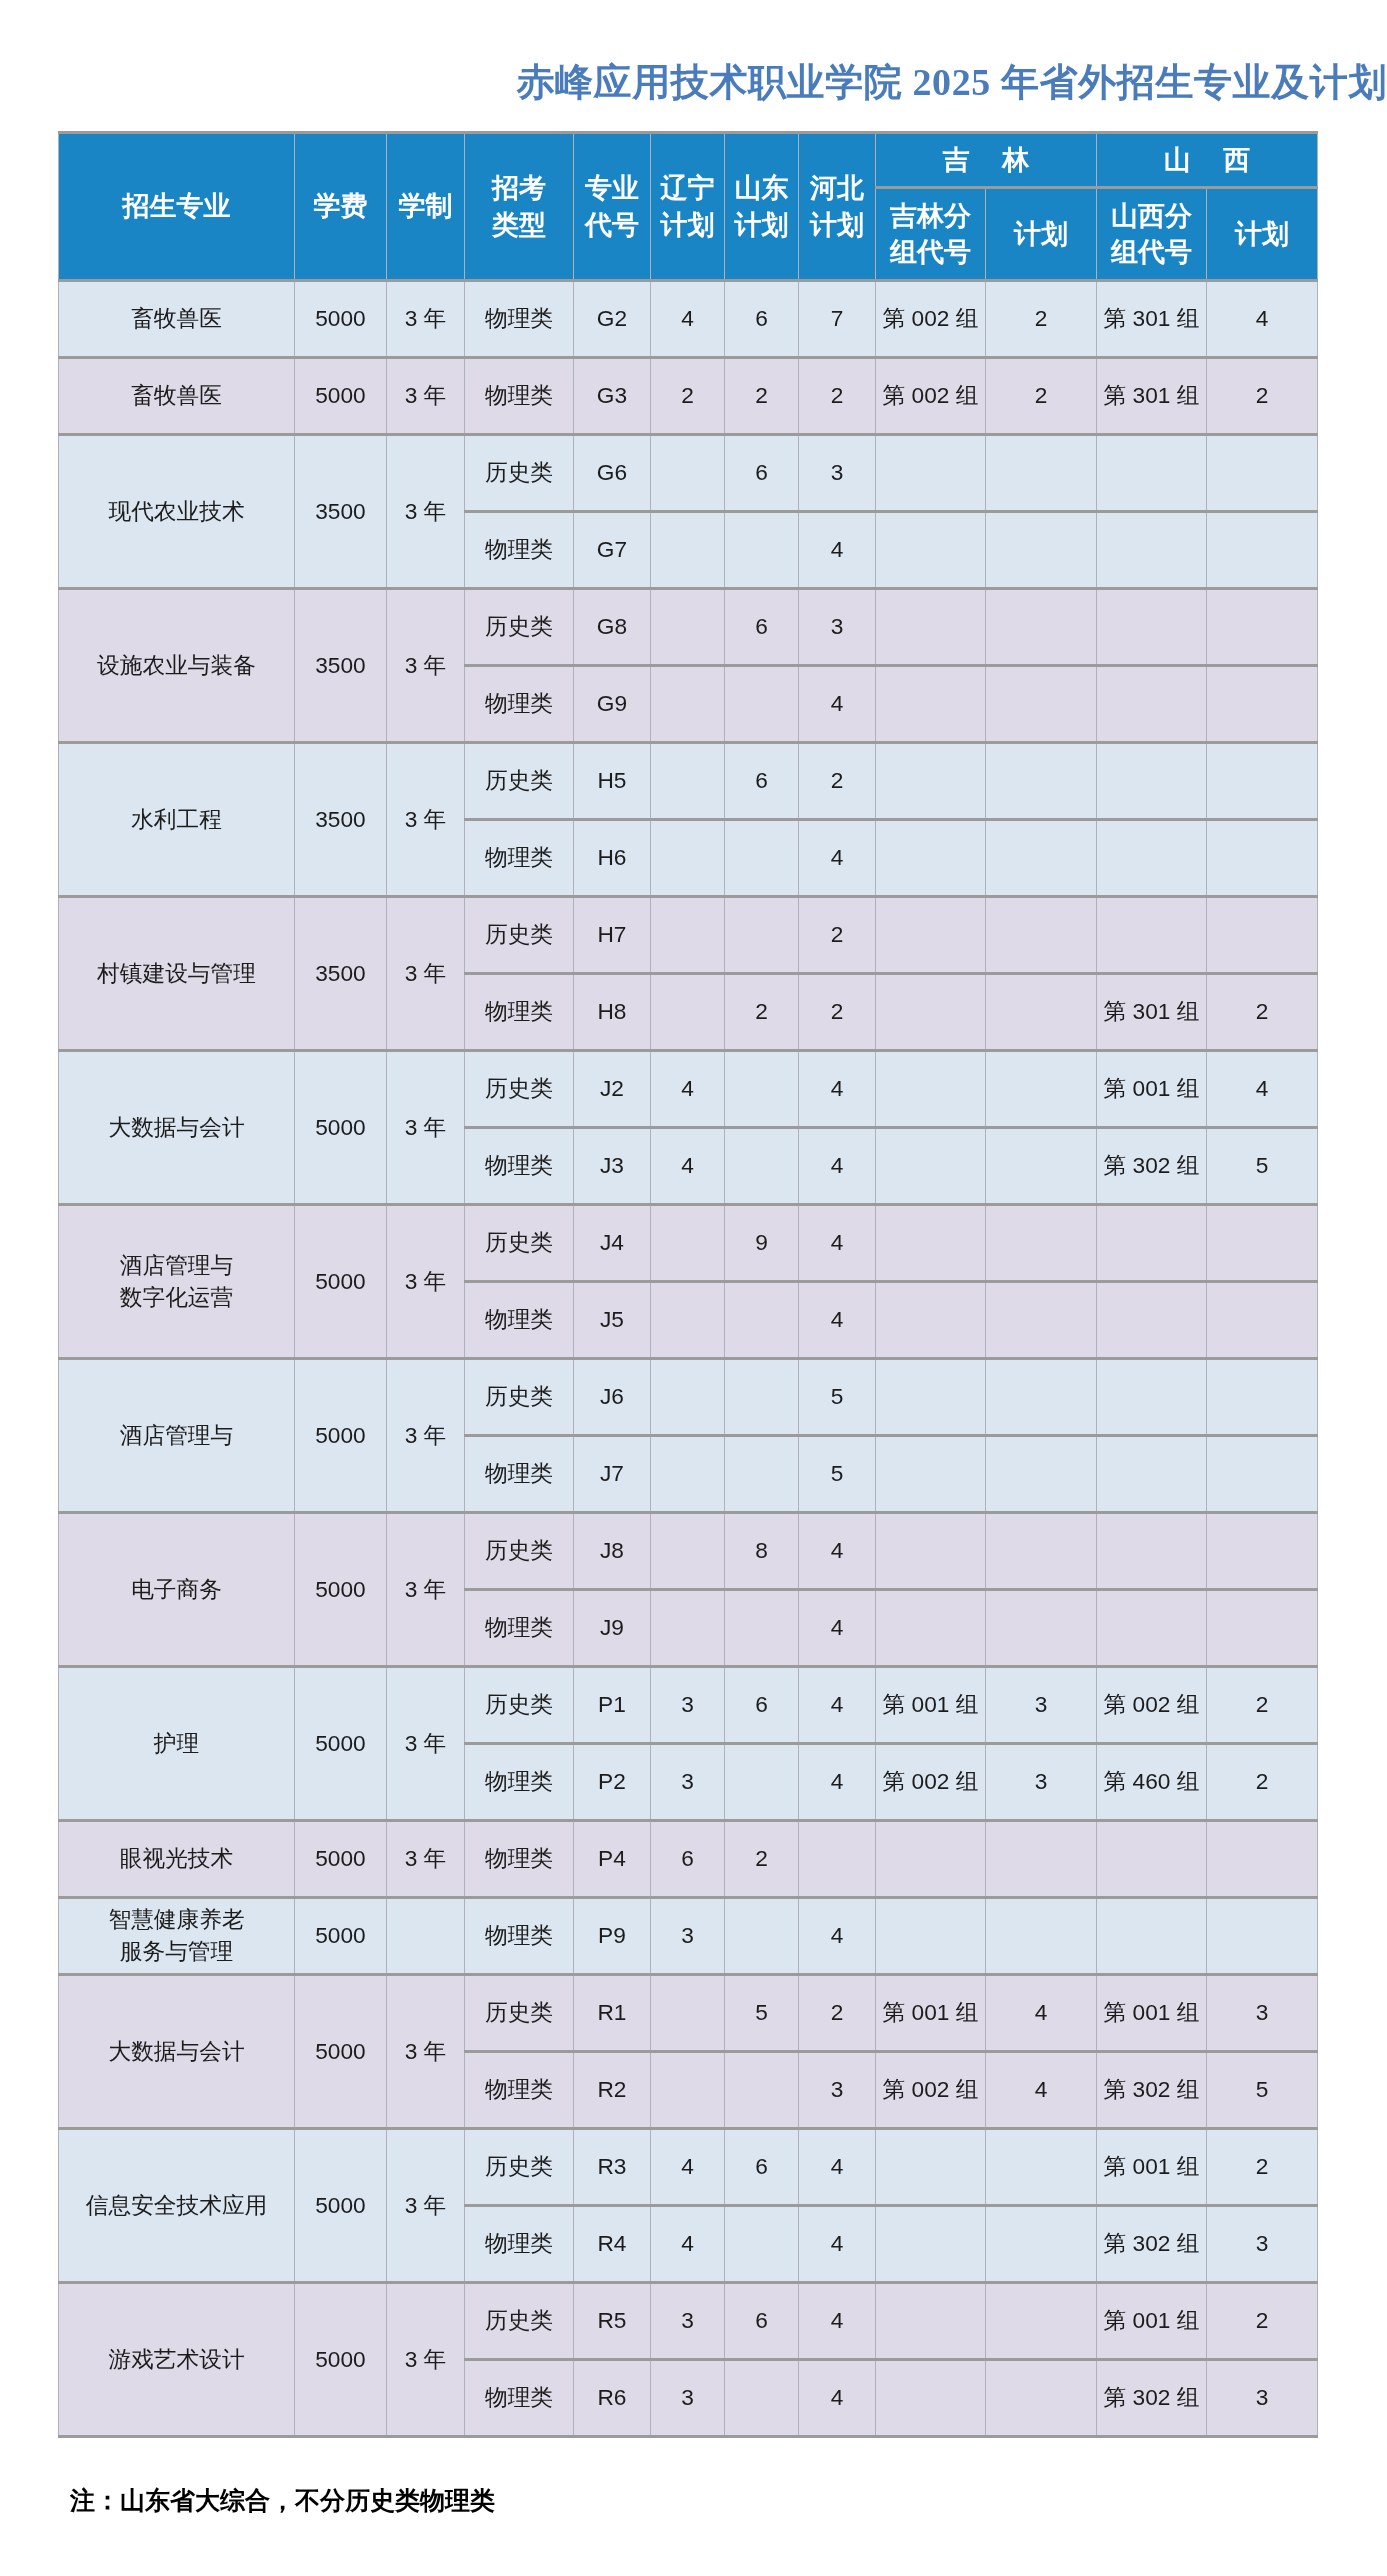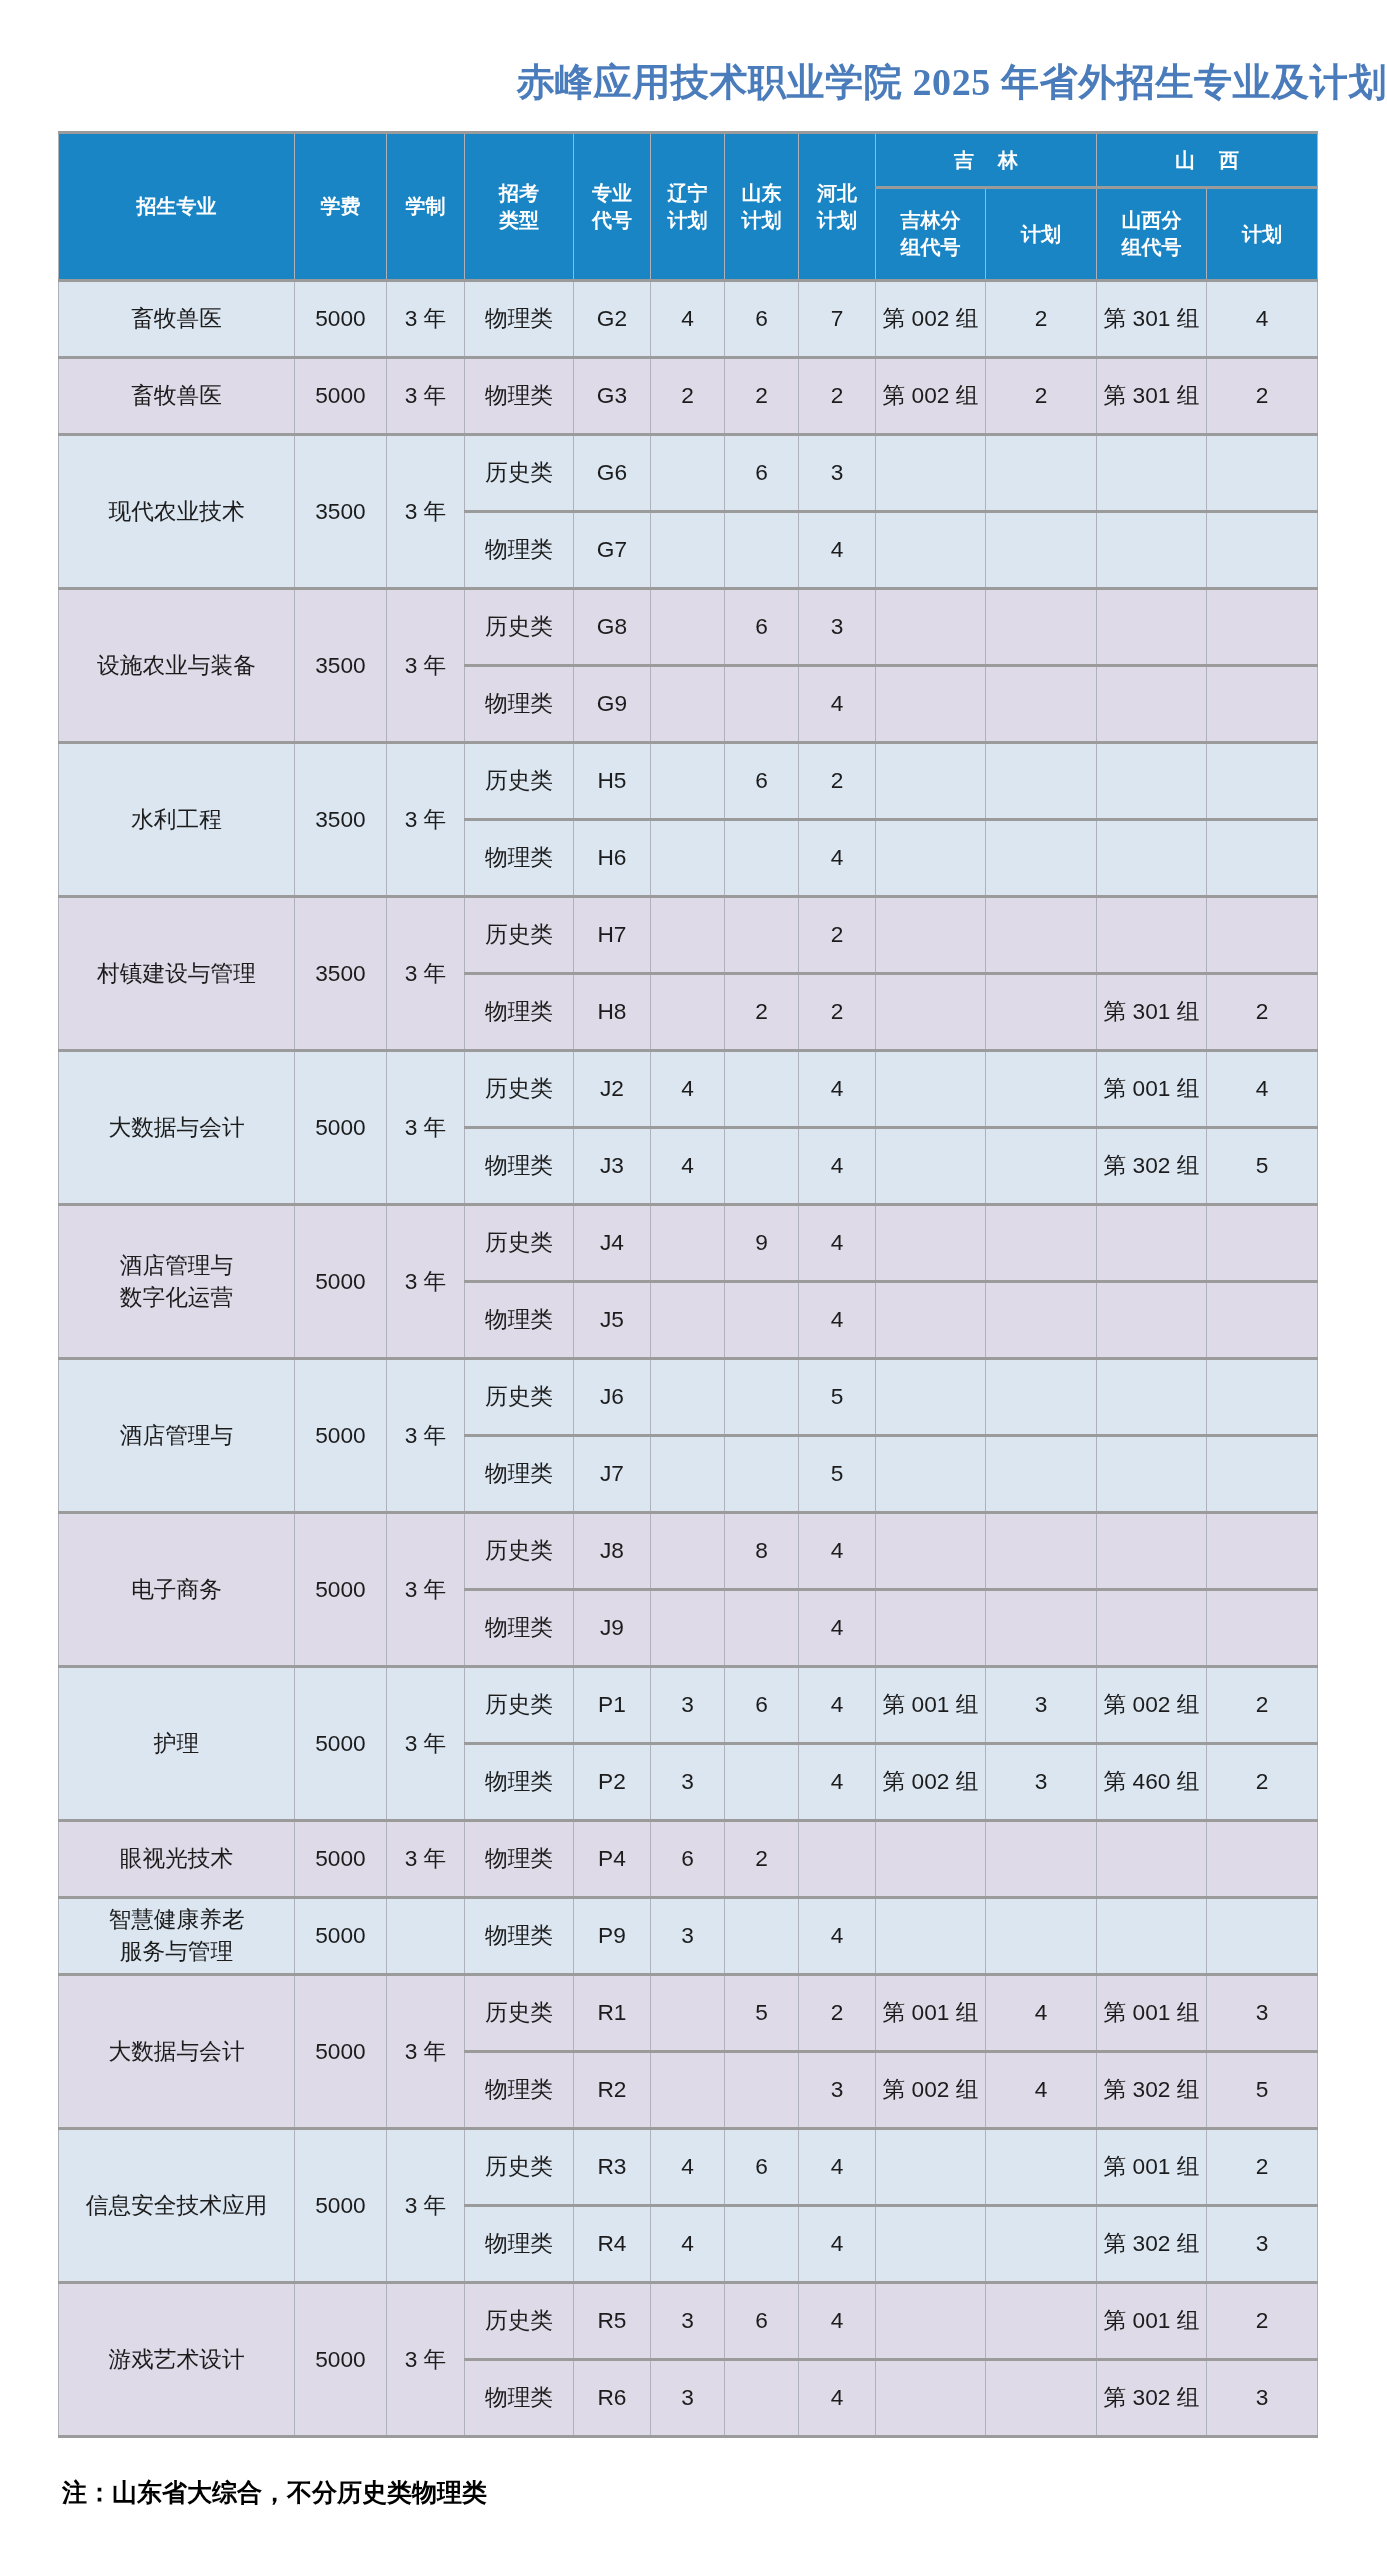--- a/index.html
+++ b/index.html
@@ -22,31 +22,31 @@
   }
   th,td{
     border:1.9px solid var(--border_vertical);
     border-top:3.1px solid var(--border_horizontal);
     border-bottom:3.1px solid var(--border_horizontal);
     padding:1.3px 5px;text-align:center;vertical-align:middle;
     white-space:pre-line;overflow:hidden;
   }
   thead th{
     background:var(--header_bg);color:var(--header_text);
-    font-size:20px;font-weight:bold;line-height:1.35;
+    font-size:27px;font-weight:bold;line-height:1.35;
   }
   thead tr.hdr-top{height:55px;}
   thead tr.hdr-sub{height:93px;}
   tbody tr{height:77px;}
   tbody td{font-size:22.7px;color:var(--cell_text);line-height:1.4;}
   .prov-cell{letter-spacing:1.2em;text-indent:1.2em;}
   tr.row-blue td{background:var(--row_blue);}
   tr.row-lav td{background:var(--row_lavender);}
   .note{
-    position:absolute;left:58px;top:2472px;margin:4px;
+    position:absolute;left:58px;top:2472px;margin:12px;
     font-size:25px;font-weight:bold;color:var(--note_text);
   }
 </style>
 </head>
 <body>
 
 <div class="page">
 
   <h1 class="page-title">赤峰应用技术职业学院 2025 年省外招生专业及计划</h1>
 

